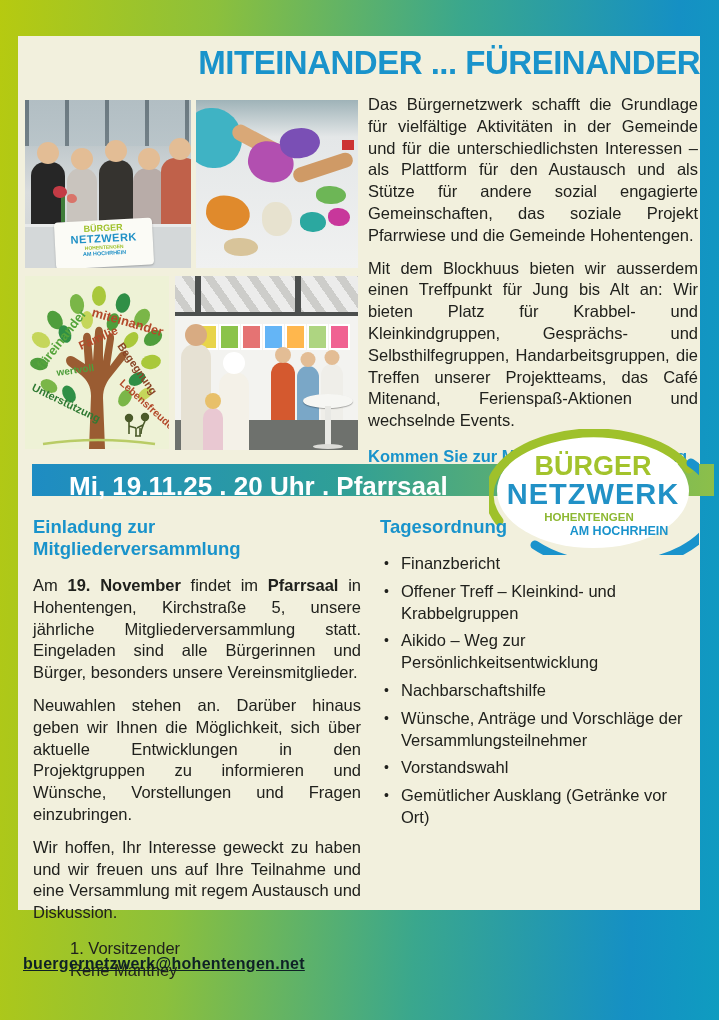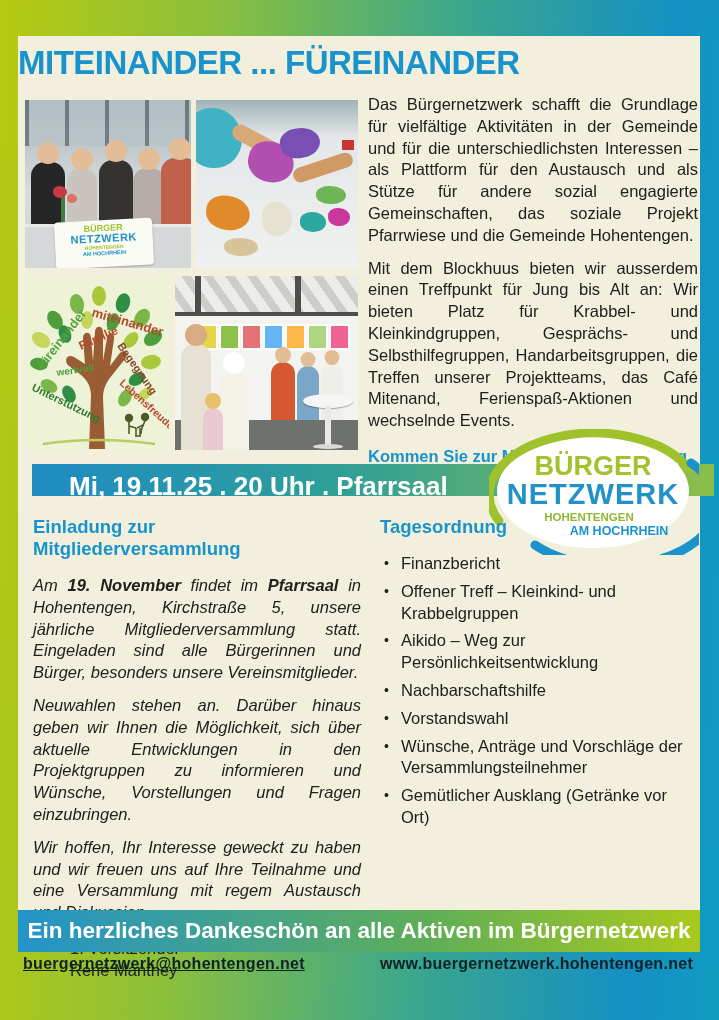--- a/index.html
+++ b/index.html
@@ -1,21 +1,21 @@
 <!DOCTYPE html>
 <html><head>
 <meta charset="utf-8">
 <style>
   html,body{margin:0;padding:0;}
   .page{position:relative;width:719px;height:1020px;overflow:hidden;
         font-family:"Liberation Sans",sans-serif;
         background:linear-gradient(93deg,#b6ca10 0%,#8cc03c 28%,#3aa78d 60%,#1590c4 88%,#0f9cc0 100%);}
   .abs{position:absolute;}
   .content{left:18px;top:36px;width:682px;height:874px;background:#f2f0dd;}
-  .title{left:18px;top:44px;width:682px;text-align:left;color:#1993cb;
+  .title{left:18px;top:44px;width:682px;text-align:right;color:#1993cb;
          font-size:33px;font-weight:bold;letter-spacing:-0.5px;}
   
   .photo{overflow:hidden;}
   .ph1{left:25px;top:100px;width:166px;height:168px;background:linear-gradient(#9aa7ad 0%,#c3cbce 30%,#d9dcdd 55%,#cdd2d3 100%);}
   .ph1 .win{left:0;top:0;width:166px;height:46px;background:repeating-linear-gradient(90deg,#5f6e76 0 4px,#b8c4c9 4px 40px);opacity:.8;}
   .fig{border-radius:14px 14px 0 0;}
   .head{position:absolute;left:50%;transform:translateX(-50%);top:-20px;width:22px;height:22px;border-radius:50%;background:#e3bd95;}
   .ph1 .tbl{left:0;top:124px;width:166px;height:44px;background:#d4d8d9;border-top:3px solid #e8eaea;}
   .miniBanner{left:30px;top:120px;width:98px;height:44px;background:#fbfbf6;border-radius:4px;
               transform:rotate(-3deg);text-align:center;box-shadow:0 1px 2px rgba(0,0,0,.25);padding-top:3px;}
@@ -37,21 +37,21 @@
   .cta{color:#1993cb;font-weight:bold;text-align:left;line-height:22.5px;margin-top:13px;}
   
   .eventBanner{left:32px;top:464px;width:682px;height:32px;
                background:linear-gradient(90deg,#1e8cc3 0%,#2f9f97 45%,#8cbf4a 100%);
                color:#fff;font-size:26px;font-weight:bold;line-height:44px;padding-left:37px;box-sizing:border-box;}
   .logo{left:489px;top:429px;width:210px;height:126px;}
   
   .colL{left:33px;top:516px;width:328px;color:#20211d;}
   .colR{left:380px;top:516px;width:316px;color:#20211d;}
   .colHead{color:#1993cb;font-size:18.5px;font-weight:bold;margin:0 0 15px 0;}
-  .colL p{font-size:16.5px;line-height:21.8px;text-align:justify;margin:0 0 11px 0;font-style:italic;}
+  .colL p{font-size:16.5px;line-height:21.8px;text-align:justify;margin:0 0 11px 0;}
   .signature{margin:14px 0 0 37px;font-size:16.5px;line-height:21.8px;}
   .agenda{list-style:none;margin:0;padding:0;font-size:16.5px;line-height:21.8px;}
   .agenda li{position:relative;padding-left:21px;margin:0 0 6px 0;}
   .agenda li::before{content:"•";position:absolute;left:4px;top:0;font-size:14px;color:#20211d;}
   
   .thanksBanner{left:18px;top:910px;width:682px;height:42px;
                 background:linear-gradient(90deg,#2394ca 0%,#5fae57 60%,#abc91c 100%);
                 color:#fff;font-size:22.5px;font-weight:bold;line-height:42px;text-align:center;}
   .footEmail{left:23px;top:955px;font-size:16px;font-weight:bold;color:#0e2126;letter-spacing:.3px;text-decoration:underline;}
   .footWeb{left:380px;top:955px;font-size:16px;font-weight:bold;color:#0e2126;letter-spacing:.3px;}
@@ -223,26 +223,22 @@
     </div>
   </div>
 
   <div class="abs colR">
     <h2 class="colHead">Tagesordnung</h2>
     <ul class="agenda">
       <li>Finanzbericht</li>
       <li>Offener Treff – Kleinkind- und Krabbelgruppen</li>
       <li>Aikido – Weg zur Persönlichkeitsentwicklung</li>
       <li>Nachbarschaftshilfe</li>
+      <li>Wünsche, Anträge und Vorschläge der Versammlungsteilnehmer</li>
       <li>Vorstandswahl</li>
-      <li>Wünsche, Anträge und Vorschläge der Versammlungsteilnehmer</li>
       <li>Gemütlicher Ausklang (Getränke vor Ort)</li>
     </ul>
   </div>
 
-  <div class="abs thanksBanner">
-    <span>Ein herzliches Dankeschön an alle Aktiven im Bürgernetzwerk</span>
-  </div>
 
   <div class="abs footEmail">buergernetzwerk@hohentengen.net</div>
-  <div class="abs footWeb">www.buergernetzwerk.hohentengen.net</div>
 
 </div>
 
 </body></html>

